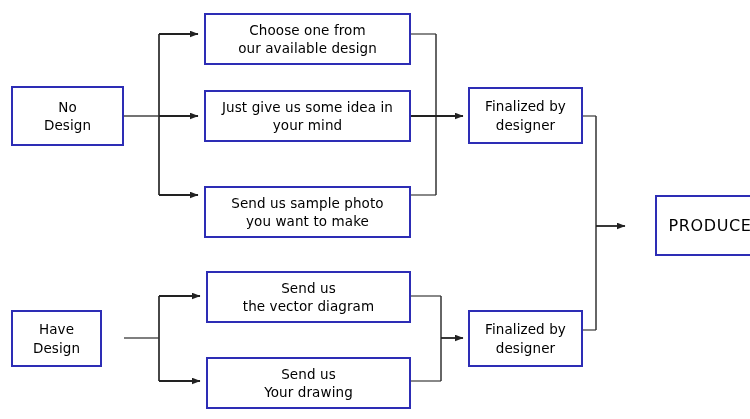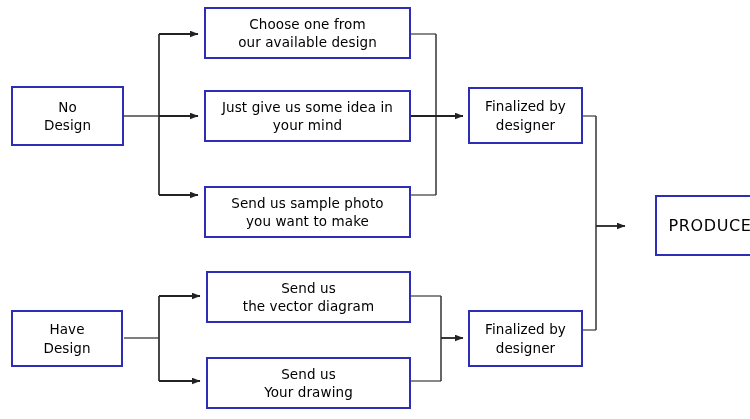--- a/index.html
+++ b/index.html
@@ -112,21 +112,21 @@
     <g>
       <path d="M441,338 L463,338" stroke="#222222" stroke-width="1.8" fill="none" marker-end="url(#arrow)"></path>
     </g>
   </svg>
 
   <div class="node" style="left:11px; top:86px; width:113px; height:60px;justify-content:center;">
     <span class="label">No
 Design</span>
   </div>
 
-  <div class="node" style="left:204px; top:7px; width:207px; height:52px;">
+  <div class="node" style="left:204px; top:13px; width:207px; height:52px;">
     <span class="label">Choose one from
 our available design</span>
   </div>
 
   <div class="node" style="left:204px; top:90px; width:207px; height:52px;">
     <span class="label">Just give us some idea in
 your mind</span>
   </div>
 
   <div class="node" style="left:204px; top:186px; width:207px; height:52px;">
@@ -136,21 +136,21 @@
 
   <div class="node" style="left:468px; top:87px; width:115px; height:57px;">
     <span class="label">Finalized by
 designer</span>
   </div>
 
   <div class="node produce" style="left:629px; top:195px; width:110px; height:61px;">
     <span class="label">PRODUCE</span>
   </div>
 
-  <div class="node" style="left:11px; top:310px; width:112px; height:57px;">
+  <div class="node" style="left:11px; top:310px; width:91px; height:57px;">
     <span class="label">Have
 Design</span>
   </div>
 
   <div class="node" style="left:206px; top:271px; width:205px; height:52px;">
     <span class="label">Send us
 the vector diagram</span>
   </div>
 
   <div class="node" style="left:206px; top:357px; width:205px; height:52px;">

